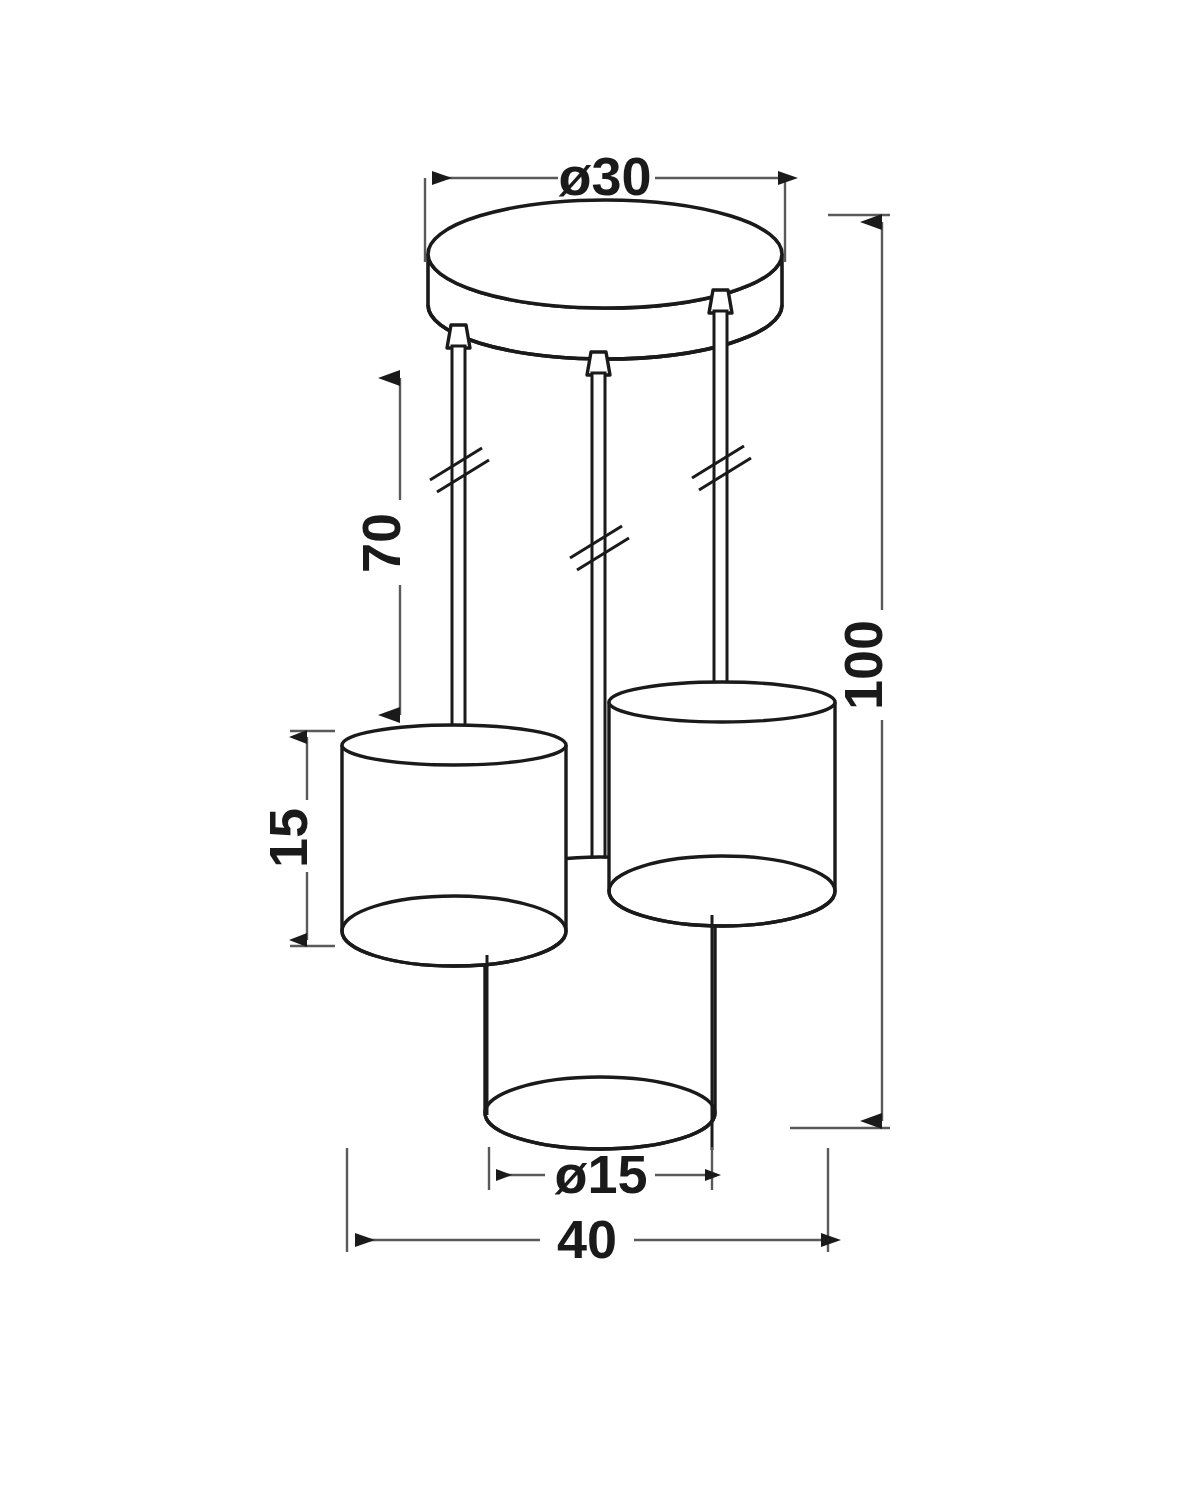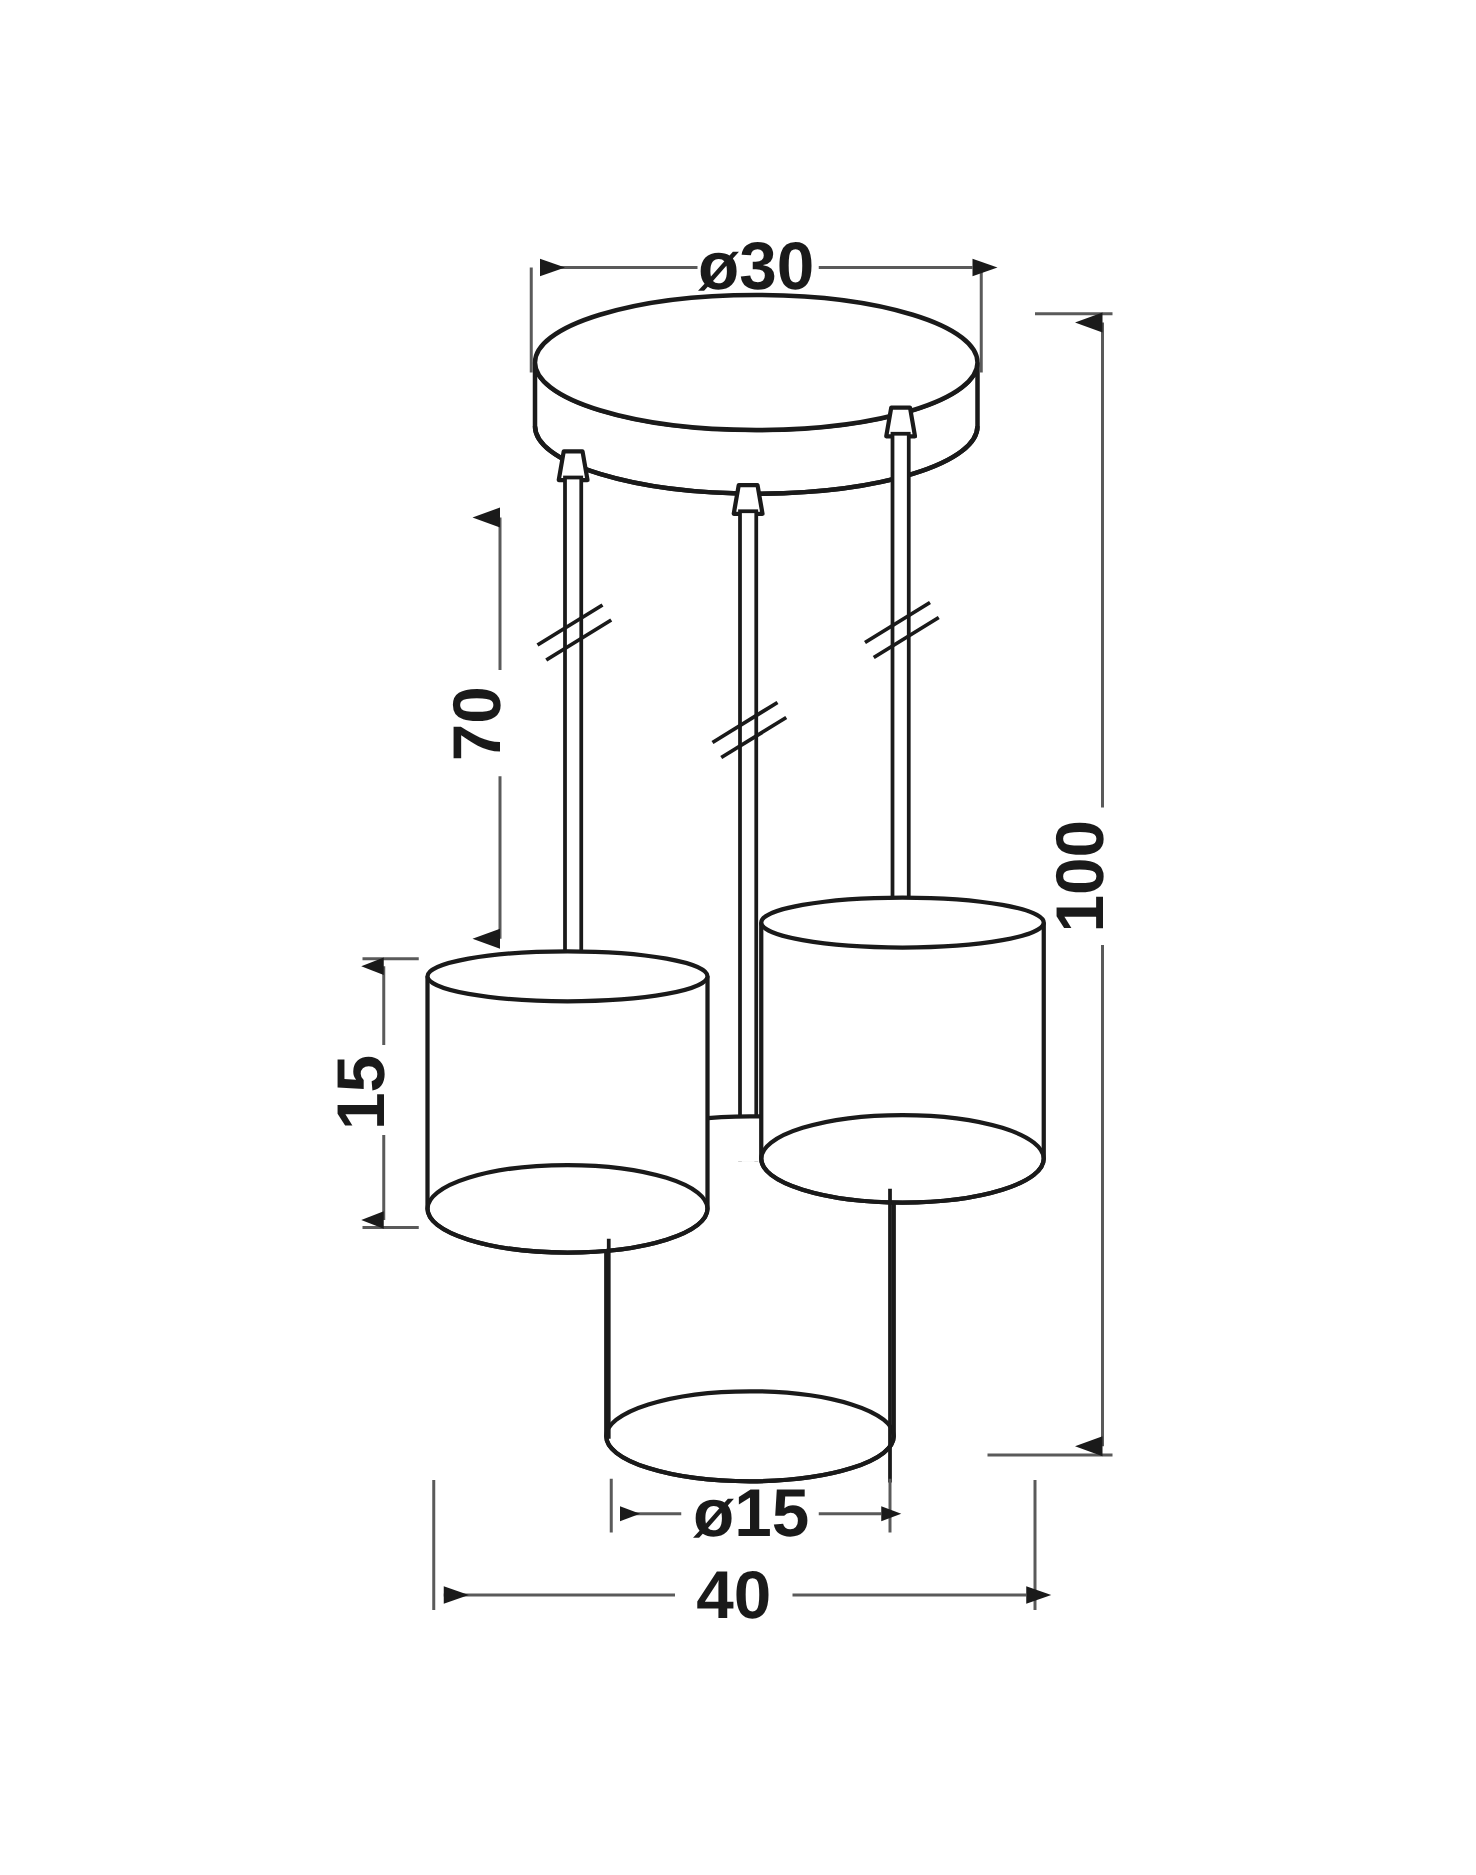--- a/index.html
+++ b/index.html
@@ -11,21 +11,20 @@
     width: 1181px;
     height: 1500px;
     font-family: "Liberation Sans", sans-serif;
     overflow: hidden;
   }
   #drawing-root {
     position: relative;
     width: 1181px;
     height: 1340px;
     background: #ffffff;
-    margin-top: 36px;
   }
   svg.tech-drawing {
     display: block;
     width: 1181px;
     height: 1500px;
   }
   .dim-text {
     font-family: "Liberation Sans", sans-serif;
     font-weight: 700;
     fill: #1a1a1a;

